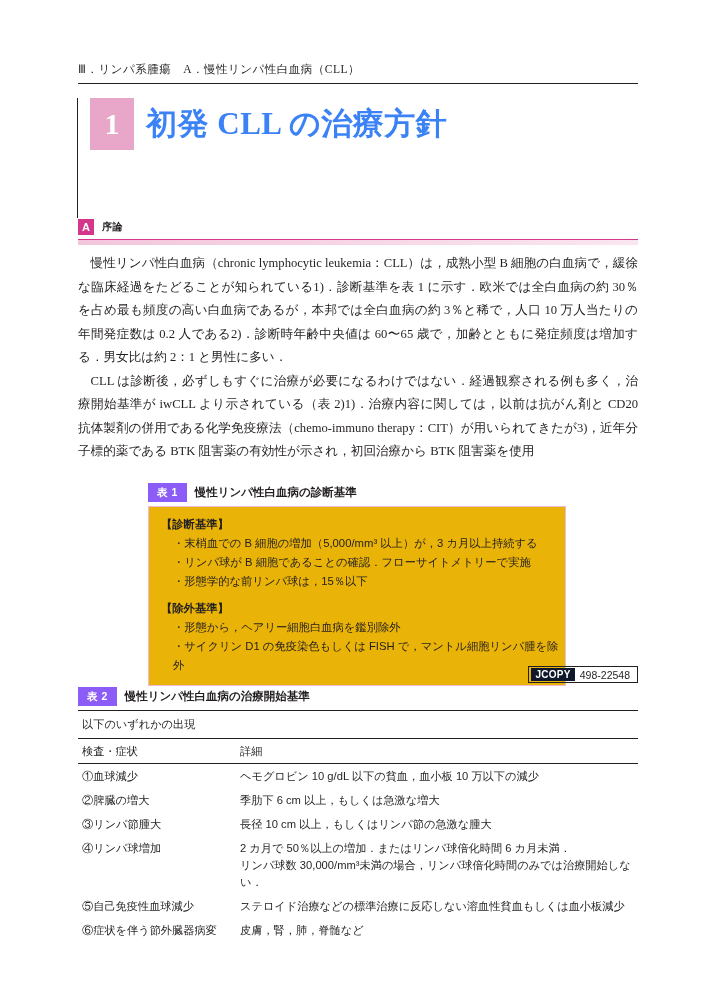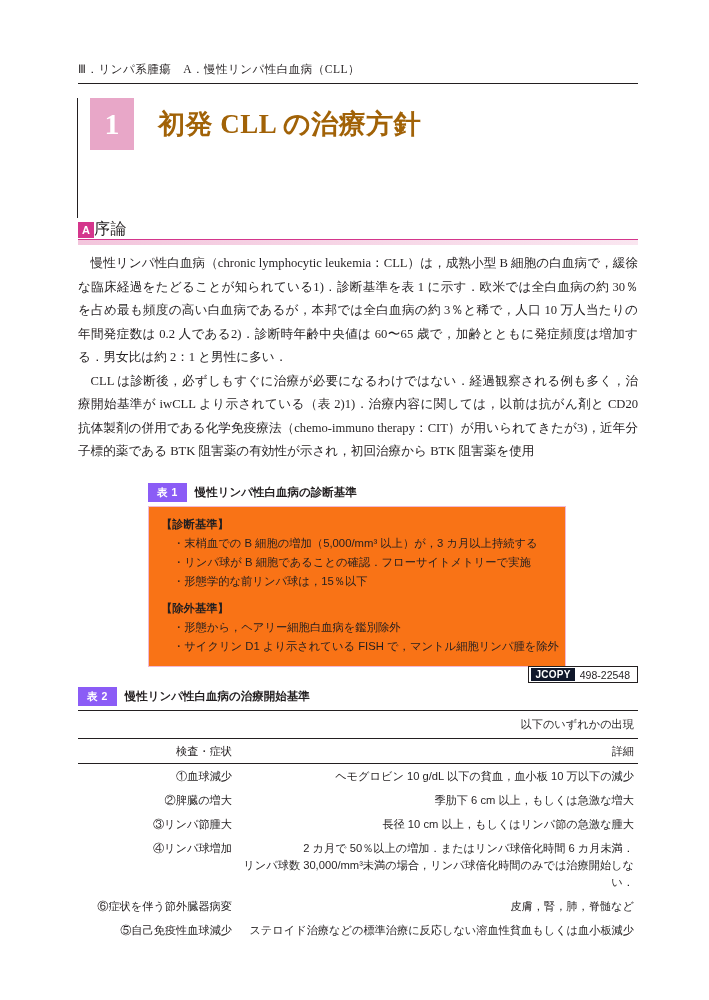--- a/index.html
+++ b/index.html
@@ -59,26 +59,26 @@
     color: #ffffff;
     font-size: 30px;
     font-weight: bold;
     display: flex;
     align-items: center;
     justify-content: center;
     margin-left: 12px;
     font-family: "Liberation Serif", serif;
   }
   .chapter-title {
-    font-size: 27px;
-    font-weight: bold;
-    margin-left: 24px;
+    font-size: 31px;
+    font-weight: bold;
+    margin-left: 12px;
     line-height: 52px;
     letter-spacing: 0.5px;
-    color: #a16207;
+    color: #3b82f6;
   }
 
   
   .section-head {
     position: absolute;
     left: 78px;
     top: 219px;
     width: 560px;
     display: flex;
     align-items: center;
@@ -89,23 +89,23 @@
     background: #d4368c;
     color: #fff;
     font-size: 11px;
     font-weight: bold;
     display: flex;
     align-items: center;
     justify-content: center;
     font-family: "Liberation Sans", sans-serif;
   }
   .section-title {
-    font-size: 16px;
-    font-weight: normal;
-    margin-left: 0;
+    font-size: 10px;
+    font-weight: bold;
+    margin-left: 8px;
     letter-spacing: 0.5px;
   }
   .section-rule {
     position: absolute;
     left: 78px;
     top: 239px;
     width: 560px;
     height: 5px;
     background: linear-gradient(to right, #f3c5dc, #fae6f0);
     border-top: 1.2px solid #d4368c;
@@ -148,21 +148,21 @@
     font-family: "Liberation Sans", sans-serif;
     letter-spacing: 0.5px;
   }
   .tbl-cap-text {
     font-size: 11.5px;
     font-weight: bold;
     margin-left: 8px;
     font-family: "Liberation Sans", sans-serif;
   }
   .tbl1-box {
-    background: #f97316;
+    background: #eab308;
     border: 0.8px solid #f0b9d5;
     padding: 8px 4px 10px 12px;
     font-size: 11.3px;
     line-height: 19px;
     font-family: "Liberation Sans", sans-serif;
   }
   .tbl1-group-title { font-weight: bold; }
   .tbl1-item { padding-left: 12px; }
   .tbl1-gap { height: 8px; }
 
@@ -177,21 +177,20 @@
   .tbl2 {
     width: 100%;
     border-collapse: collapse;
     font-size: 11.2px;
     font-family: "Liberation Sans", sans-serif;
   }
   .tbl2 td {
     padding: 3.5px 4px;
     vertical-align: top;
     line-height: 17px;
-    text-align: right;
   }
   .tbl2 .hdr td {
     border-bottom: 0.8px solid #231f20;
     border-top: 0.8px solid #231f20;
   }
   .tbl2 .lead td {
     border-top: 1.3px solid #231f20;
     padding-top: 5px;
     padding-bottom: 5px;
   }
@@ -255,21 +254,21 @@
       <span class="tbl-cap-text">慢性リンパ性白血病の診断基準</span>
     </div>
     <div class="tbl1-box">
       <div class="tbl1-group-title">【診断基準】</div>
       <div class="tbl1-item">・末梢血での B 細胞の増加（5,000/mm³ 以上）が，3 カ月以上持続する</div>
       <div class="tbl1-item">・リンパ球が B 細胞であることの確認．フローサイトメトリーで実施</div>
       <div class="tbl1-item">・形態学的な前リンパ球は，15％以下</div>
       <div class="tbl1-gap"></div>
       <div class="tbl1-group-title">【除外基準】</div>
       <div class="tbl1-item">・形態から，ヘアリー細胞白血病を鑑別除外</div>
-      <div class="tbl1-item">・サイクリン D1 より示されている FISH で，マントル細胞リンパ腫を除外</div>
+      <div class="tbl1-item">・サイクリン D1 の免疫染色もしくは FISH で，マントル細胞リンパ腫を除外</div>
     </div>
   </div>
 
   <div class="tbl2-wrap">
     <div class="tbl-caption">
       <span class="tbl-tag">表 2</span>
       <span class="tbl-cap-text">慢性リンパ性白血病の治療開始基準</span>
     </div>
     <table class="tbl2">
       <tbody>
@@ -293,26 +292,26 @@
         <td>長径 10 cm 以上，もしくはリンパ節の急激な腫大</td>
       </tr>
       <tr>
         <td class="c1">④リンパ球増加</td>
         <td>
           <span class="subline">2 カ月で 50％以上の増加．またはリンパ球倍化時間 6 カ月未満．</span>
           <span class="subline">リンパ球数 30,000/mm³未満の場合，リンパ球倍化時間のみでは治療開始しない．</span>
         </td>
       </tr>
       <tr>
+        <td class="c1">⑤自己免疫性血球減少</td>
+        <td>ステロイド治療などの標準治療に反応しない溶血性貧血もしくは血小板減少</td>
+      </tr>
+      <tr>
         <td class="c1">⑥症状を伴う節外臓器病変</td>
         <td>皮膚，腎，肺，脊髄など</td>
-      </tr>
-      <tr>
-        <td class="c1">⑤自己免疫性血球減少</td>
-        <td>ステロイド治療などの標準治療に反応しない溶血性貧血もしくは血小板減少</td>
       </tr>
     </tbody>
       </table>
   </div>
 
   <div class="footer">
     <span class="jcopy">JCOPY</span>
     <span class="jcopy-num">498-22548</span>
   </div>
 

